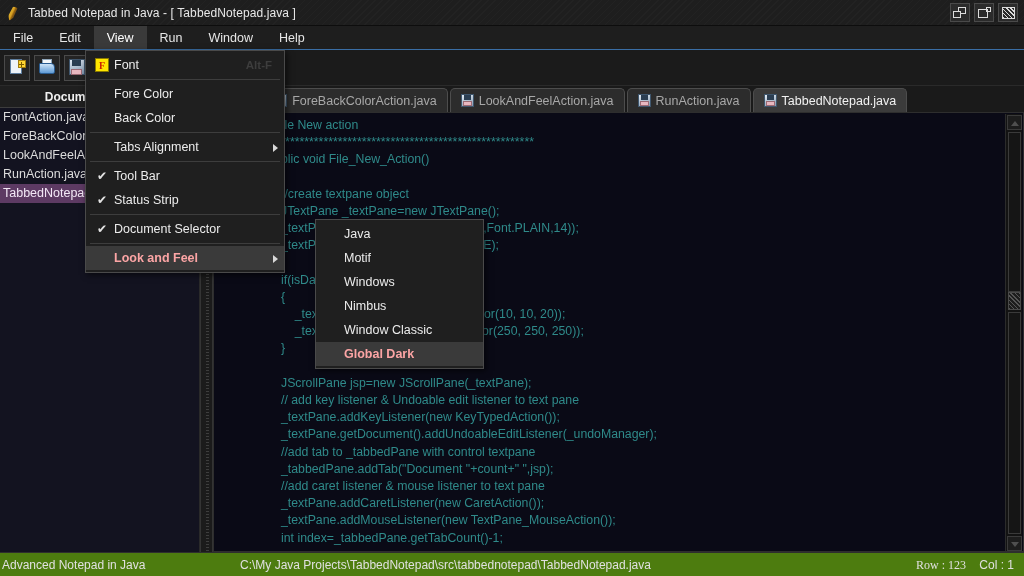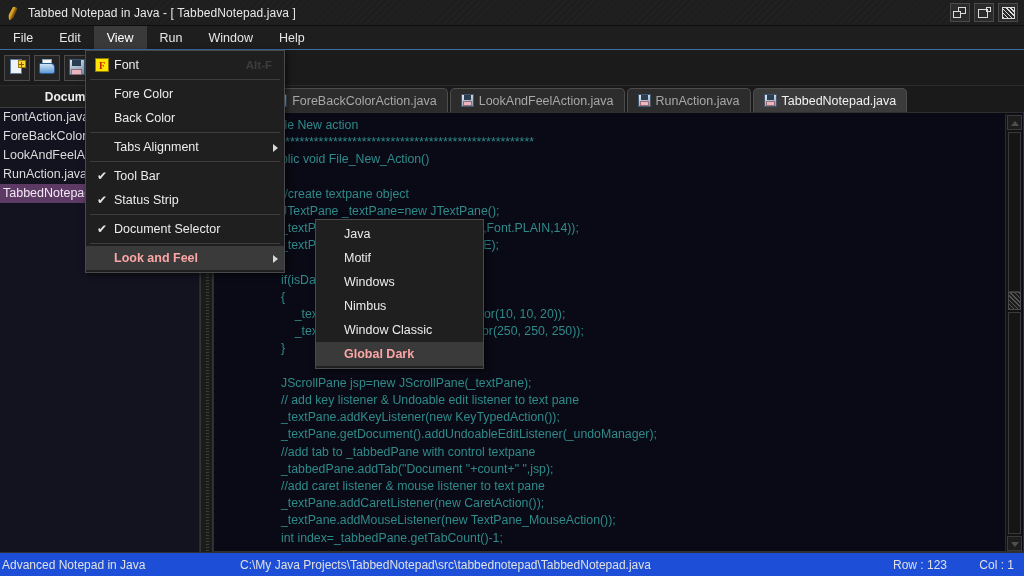--- a/index.html
+++ b/index.html
@@ -241,28 +241,28 @@
   .vs-thumb {
     position:absolute; left:2px; top:178px; width:13px; height:18px;
     background: repeating-linear-gradient(45deg,#555 0 1px,#1d1d1d 1px 3px);
     border:1px solid #4a4a4a;
   }
 
   
   .statusbar {
     position:absolute; left:0; bottom:0;
     width:1024px; height:24px;
-    background:#1d4ed8;
+    background:#4d7c0f;
     border-top:1px solid #2e2e2e;
     color:#e0e0e0; font-size:12px;
   }
   .sb-cell { position:absolute; top:0; height:24px; display:flex; align-items:center; }
   .sb-left  { left:2px; }
   .sb-mid   { left:240px; }
-  .sb-row   { right:77px; }
+  .sb-row   { right:58px;font-family:Liberation Serif, serif; }
   .sb-col   { right:10px; }
 
   
   .popup {
     position:absolute; z-index:50;
     background:#1f1f1f;
     border:1px solid #4a4a4a;
     box-shadow: 2px 2px 6px rgba(0,0,0,.6);
     padding: 2px 0;
   }

